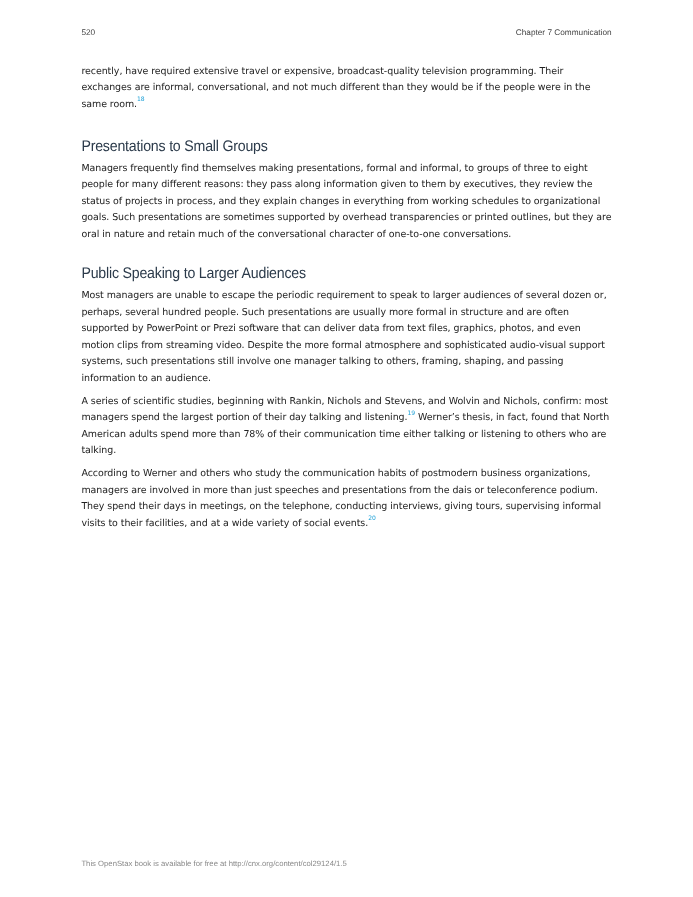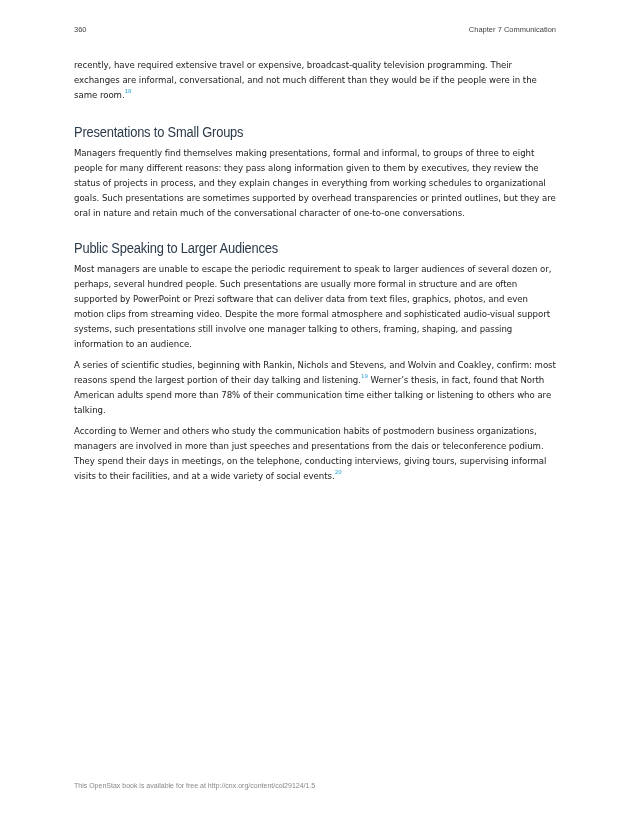--- a/index.html
+++ b/index.html
@@ -72,29 +72,29 @@
       left: 74px;
       font-family: "Liberation Sans", sans-serif;
       font-size: 7px;
       color: #888888;
     }
   </style>
 </head>
 <body>
 
 <div class="page-header">
-  <span class="page-number">360</span>
+  <span class="page-number">520</span>
   <span class="chapter-title">Chapter 7 Communication</span>
 </div>
 
 <div class="content">
   <p><span>recently, have required extensive travel or expensive, broadcast-quality television programming. Their exchanges are informal, conversational, and not much different than they would be if the people were in the same room.</span><sup>18</sup></p>
 
   <h2 class="h-small">Presentations to Small Groups</h2>
   <p>Managers frequently find themselves making presentations, formal and informal, to groups of three to eight people for many different reasons: they pass along information given to them by executives, they review the status of projects in process, and they explain changes in everything from working schedules to organizational goals. Such presentations are sometimes supported by overhead transparencies or printed outlines, but they are oral in nature and retain much of the conversational character of one-to-one conversations.</p>
 
   <h2 class="h-large">Public Speaking to Larger Audiences</h2>
   <p>Most managers are unable to escape the periodic requirement to speak to larger audiences of several dozen or, perhaps, several hundred people. Such presentations are usually more formal in structure and are often supported by PowerPoint or Prezi software that can deliver data from text files, graphics, photos, and even motion clips from streaming video. Despite the more formal atmosphere and sophisticated audio-visual support systems, such presentations still involve one manager talking to others, framing, shaping, and passing information to an audience.</p>
-  <p><span>A series of scientific studies, beginning with Rankin, Nichols and Stevens, and Wolvin and Coakley, confirm: most reasons spend the largest portion of their day talking and listening.</span><sup>19</sup><span> Werner’s thesis, in fact, found that North American adults spend more than 78% of their communication time either talking or listening to others who are talking.</span></p>
+  <p><span>A series of scientific studies, beginning with Rankin, Nichols and Stevens, and Wolvin and Nichols, confirm: most managers spend the largest portion of their day talking and listening.</span><sup>19</sup><span> Werner’s thesis, in fact, found that North American adults spend more than 78% of their communication time either talking or listening to others who are talking.</span></p>
   <p><span>According to Werner and others who study the communication habits of postmodern business organizations, managers are involved in more than just speeches and presentations from the dais or teleconference podium. They spend their days in meetings, on the telephone, conducting interviews, giving tours, supervising informal visits to their facilities, and at a wide variety of social events.</span><sup>20</sup></p>
 </div>
 
 <div class="footer">This OpenStax book is available for free at http://cnx.org/content/col29124/1.5</div>
 
 </body></html>

